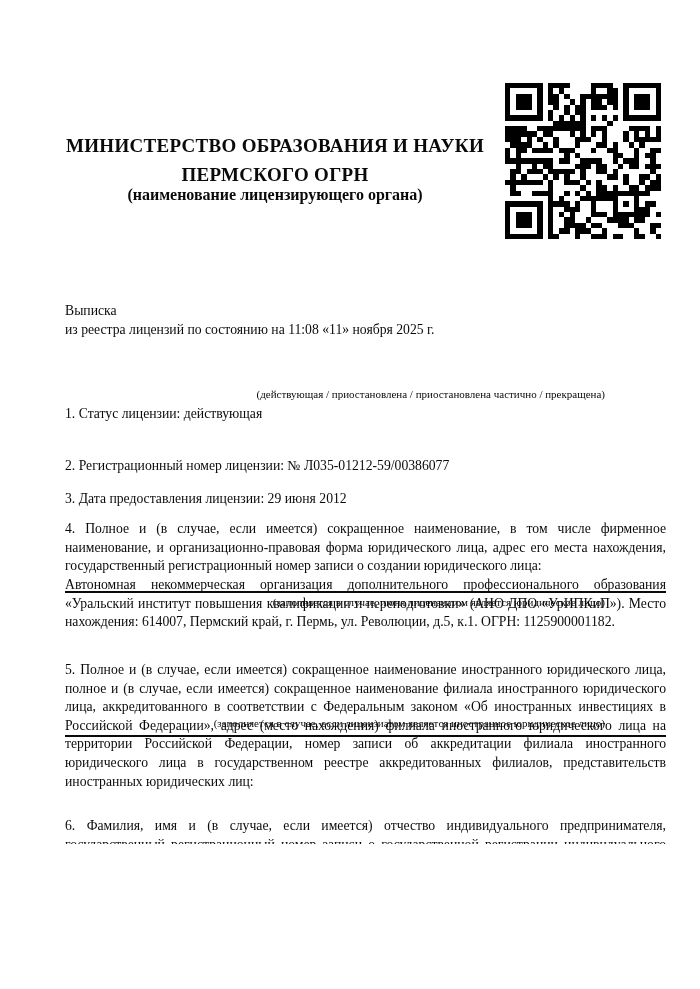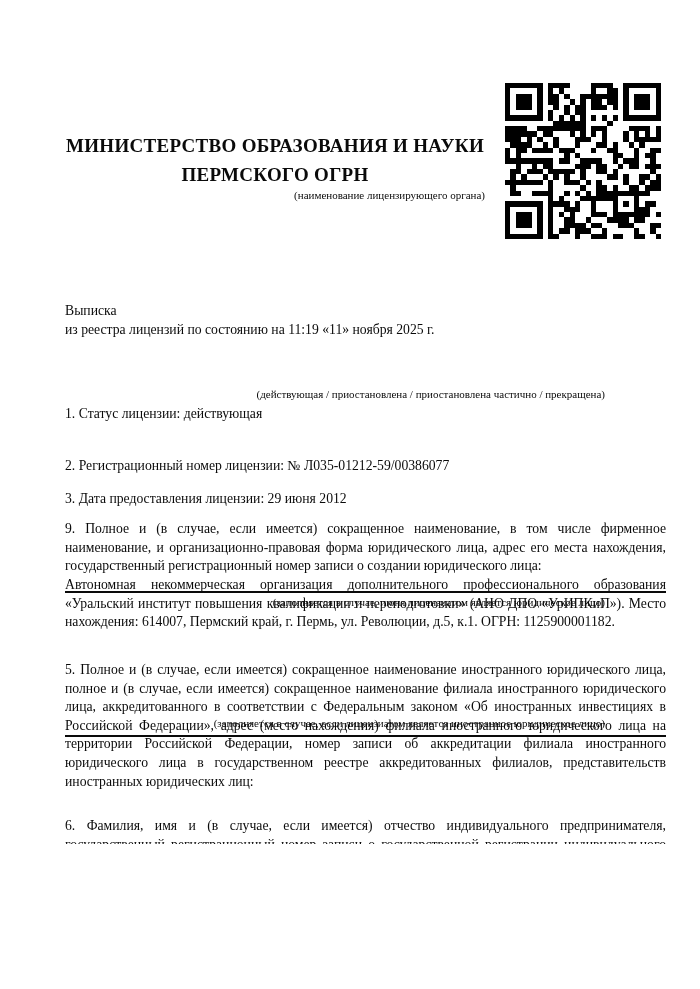--- a/index.html
+++ b/index.html
@@ -18,23 +18,23 @@
   .ministry {
     left: 65px; top: 131px; width: 420px;
     text-align: center;
     font-weight: bold;
     font-size: 19px;
     line-height: 29px;
     letter-spacing: 0.3px;
   }
   .ministry-caption {
     left: 65px; top: 188px; width: 420px;
-    text-align: right;
-    font-weight: normal;
-    font-size: 11px;
+    text-align: center;
+    font-weight: bold;
+    font-size: 16px;
     line-height: 14px;
   }
 
   
   .qr { left: 505px; top: 83px; width: 156px; height: 156px; }
   .qr svg { display: block; width: 156px; height: 156px; }
 
   
   .doc-title {
     left: 65px; top: 302px; width: 600px;
@@ -521,31 +521,31 @@
         <rect x="20" y="28" width="1" height="1" fill="#000"></rect>
         <rect x="21" y="28" width="1" height="1" fill="#000"></rect>
         <rect x="24" y="28" width="1" height="1" fill="#000"></rect>
         <rect x="25" y="28" width="1" height="1" fill="#000"></rect>
         <rect x="28" y="28" width="1" height="1" fill="#000"></rect>
       </svg>
   </div>
 
   <div class="abs doc-title">
     <div>Выписка</div>
-    <div>из реестра лицензий по состоянию на 11:19 «11» ноября 2025 г.</div>
+    <div>из реестра лицензий по состоянию на 11:08 «11» ноября 2025 г.</div>
   </div>
 
   <div class="abs body-text" style="top:367px">1. Статус лицензии: действующая</div>
   <div class="abs small-caption" style="top:387px">(действующая / приостановлена / приостановлена частично / прекращена)</div>
 
   <div class="abs body-text" style="top:419px">2. Регистрационный номер лицензии: № Л035-01212-59/00386077</div>
 
   <div class="abs body-text" style="top:452px">3. Дата предоставления лицензии: 29 июня 2012</div>
 
-  <div class="abs body-text just" style="top:482px">9. Полное и (в случае, если имеется) сокращенное наименование, в том числе фирменное наименование, и организационно-правовая форма юридического лица, адрес его места нахождения, государственный регистрационный номер записи о создании юридического лица:</div>
+  <div class="abs body-text just" style="top:482px">4. Полное и (в случае, если имеется) сокращенное наименование, в том числе фирменное наименование, и организационно-правовая форма юридического лица, адрес его места нахождения, государственный регистрационный номер записи о создании юридического лица:</div>
   <div class="abs body-text just" style="top:538px">Автономная некоммерческая организация дополнительного профессионального образования «Уральский институт повышения квалификации и переподготовки» (АНО ДПО «УрИПКиП»). Место нахождения: 614007, Пермский край, г. Пермь, ул. Революции, д.5, к.1. ОГРН: 1125900001182.</div>
   <div class="abs rule" style="top:591px"></div>
   <div class="abs small-caption" style="top:595px">(заполняется в случае, июня лицензиатом является юридическое лицо)</div>
 
   <div class="abs body-text just" style="top:623px">5. Полное и (в случае, если имеется) сокращенное наименование иностранного юридического лица, полное и (в случае, если имеется) сокращенное наименование филиала иностранного юридического лица, аккредитованного в соответствии с Федеральным законом «Об иностранных инвестициях в Российской Федерации», адрес (место нахождения) филиала иностранного юридического лица на территории Российской Федерации, номер записи об аккредитации филиала иностранного юридического лица в государственном реестре аккредитованных филиалов, представительств иностранных юридических лиц:</div>
   <div class="abs rule" style="top:735px"></div>
   <div class="abs small-caption" style="top:716px">(заполняется в случае, если лицензиатом является иностранное юридическое лицо)</div>
 
   <div class="abs body-text just" style="top:779px">6. Фамилия, имя и (в случае, если имеется) отчество индивидуального предпринимателя, государственный регистрационный номер записи о государственной регистрации индивидуального предпринимателя, а также иные сведения, предусмотренные пунктом 3 части 1 статьи 15 Федерального закона «О лицензировании отдельных видов деятельности»:</div>
   <div class="abs rule" style="top:857px"></div>

